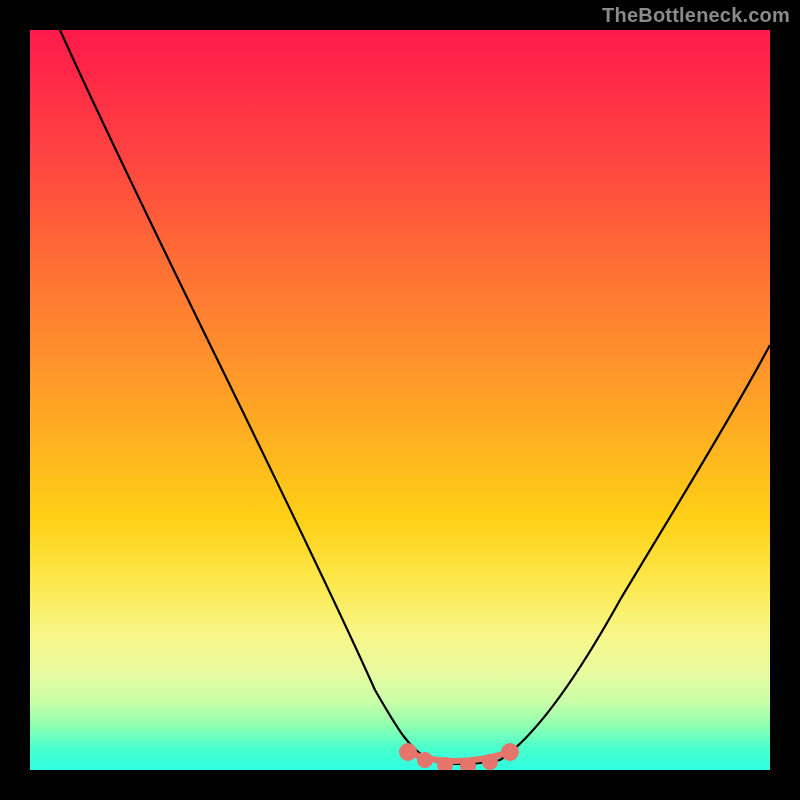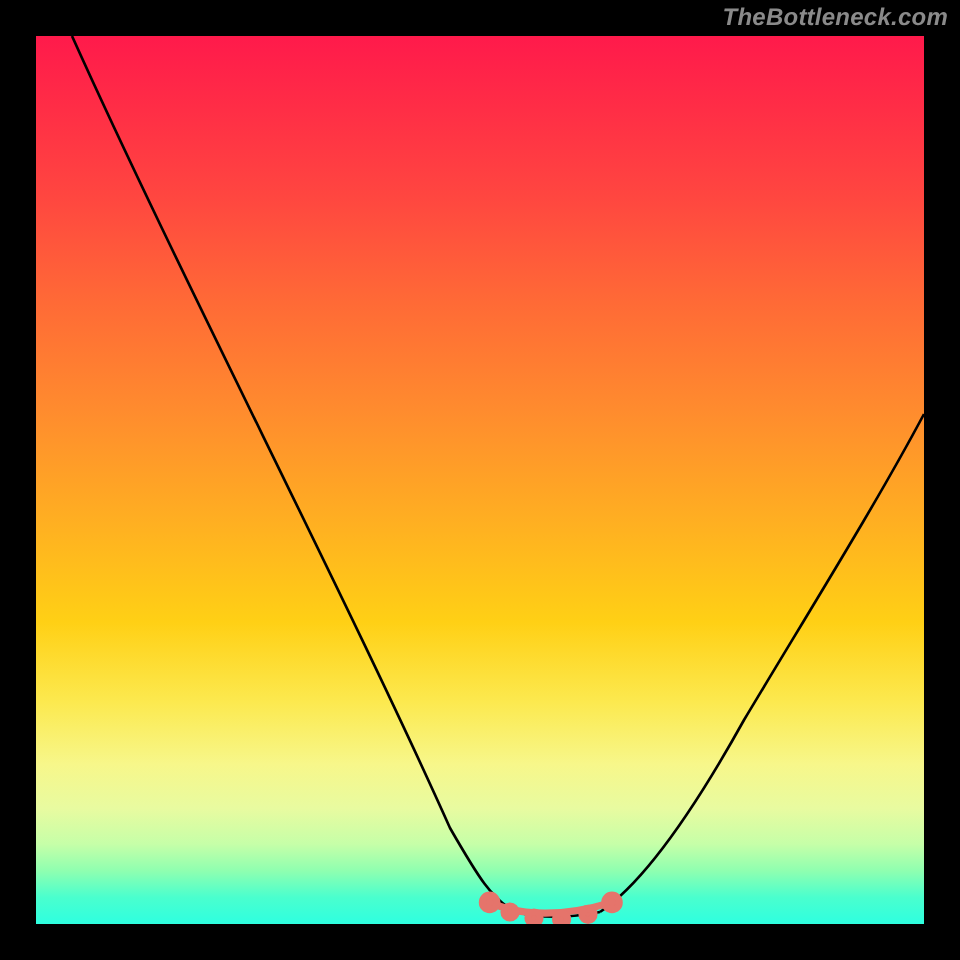--- a/index.html
+++ b/index.html
@@ -9,21 +9,20 @@
     height: 800px;
     background: #000;
     overflow: hidden;
     font-family: Arial, Helvetica, sans-serif;
   }
   .frame {
     position: relative;
     width: 800px;
     height: 800px;
     background: #000;
-    font-style: italic;
   }
   .plot {
     position: absolute;
     left: 30px;
     top: 30px;
     width: 740px;
     height: 740px;
     background: linear-gradient(to bottom,
       #ff1a4b 0%,
       #ff2d46 8%,

